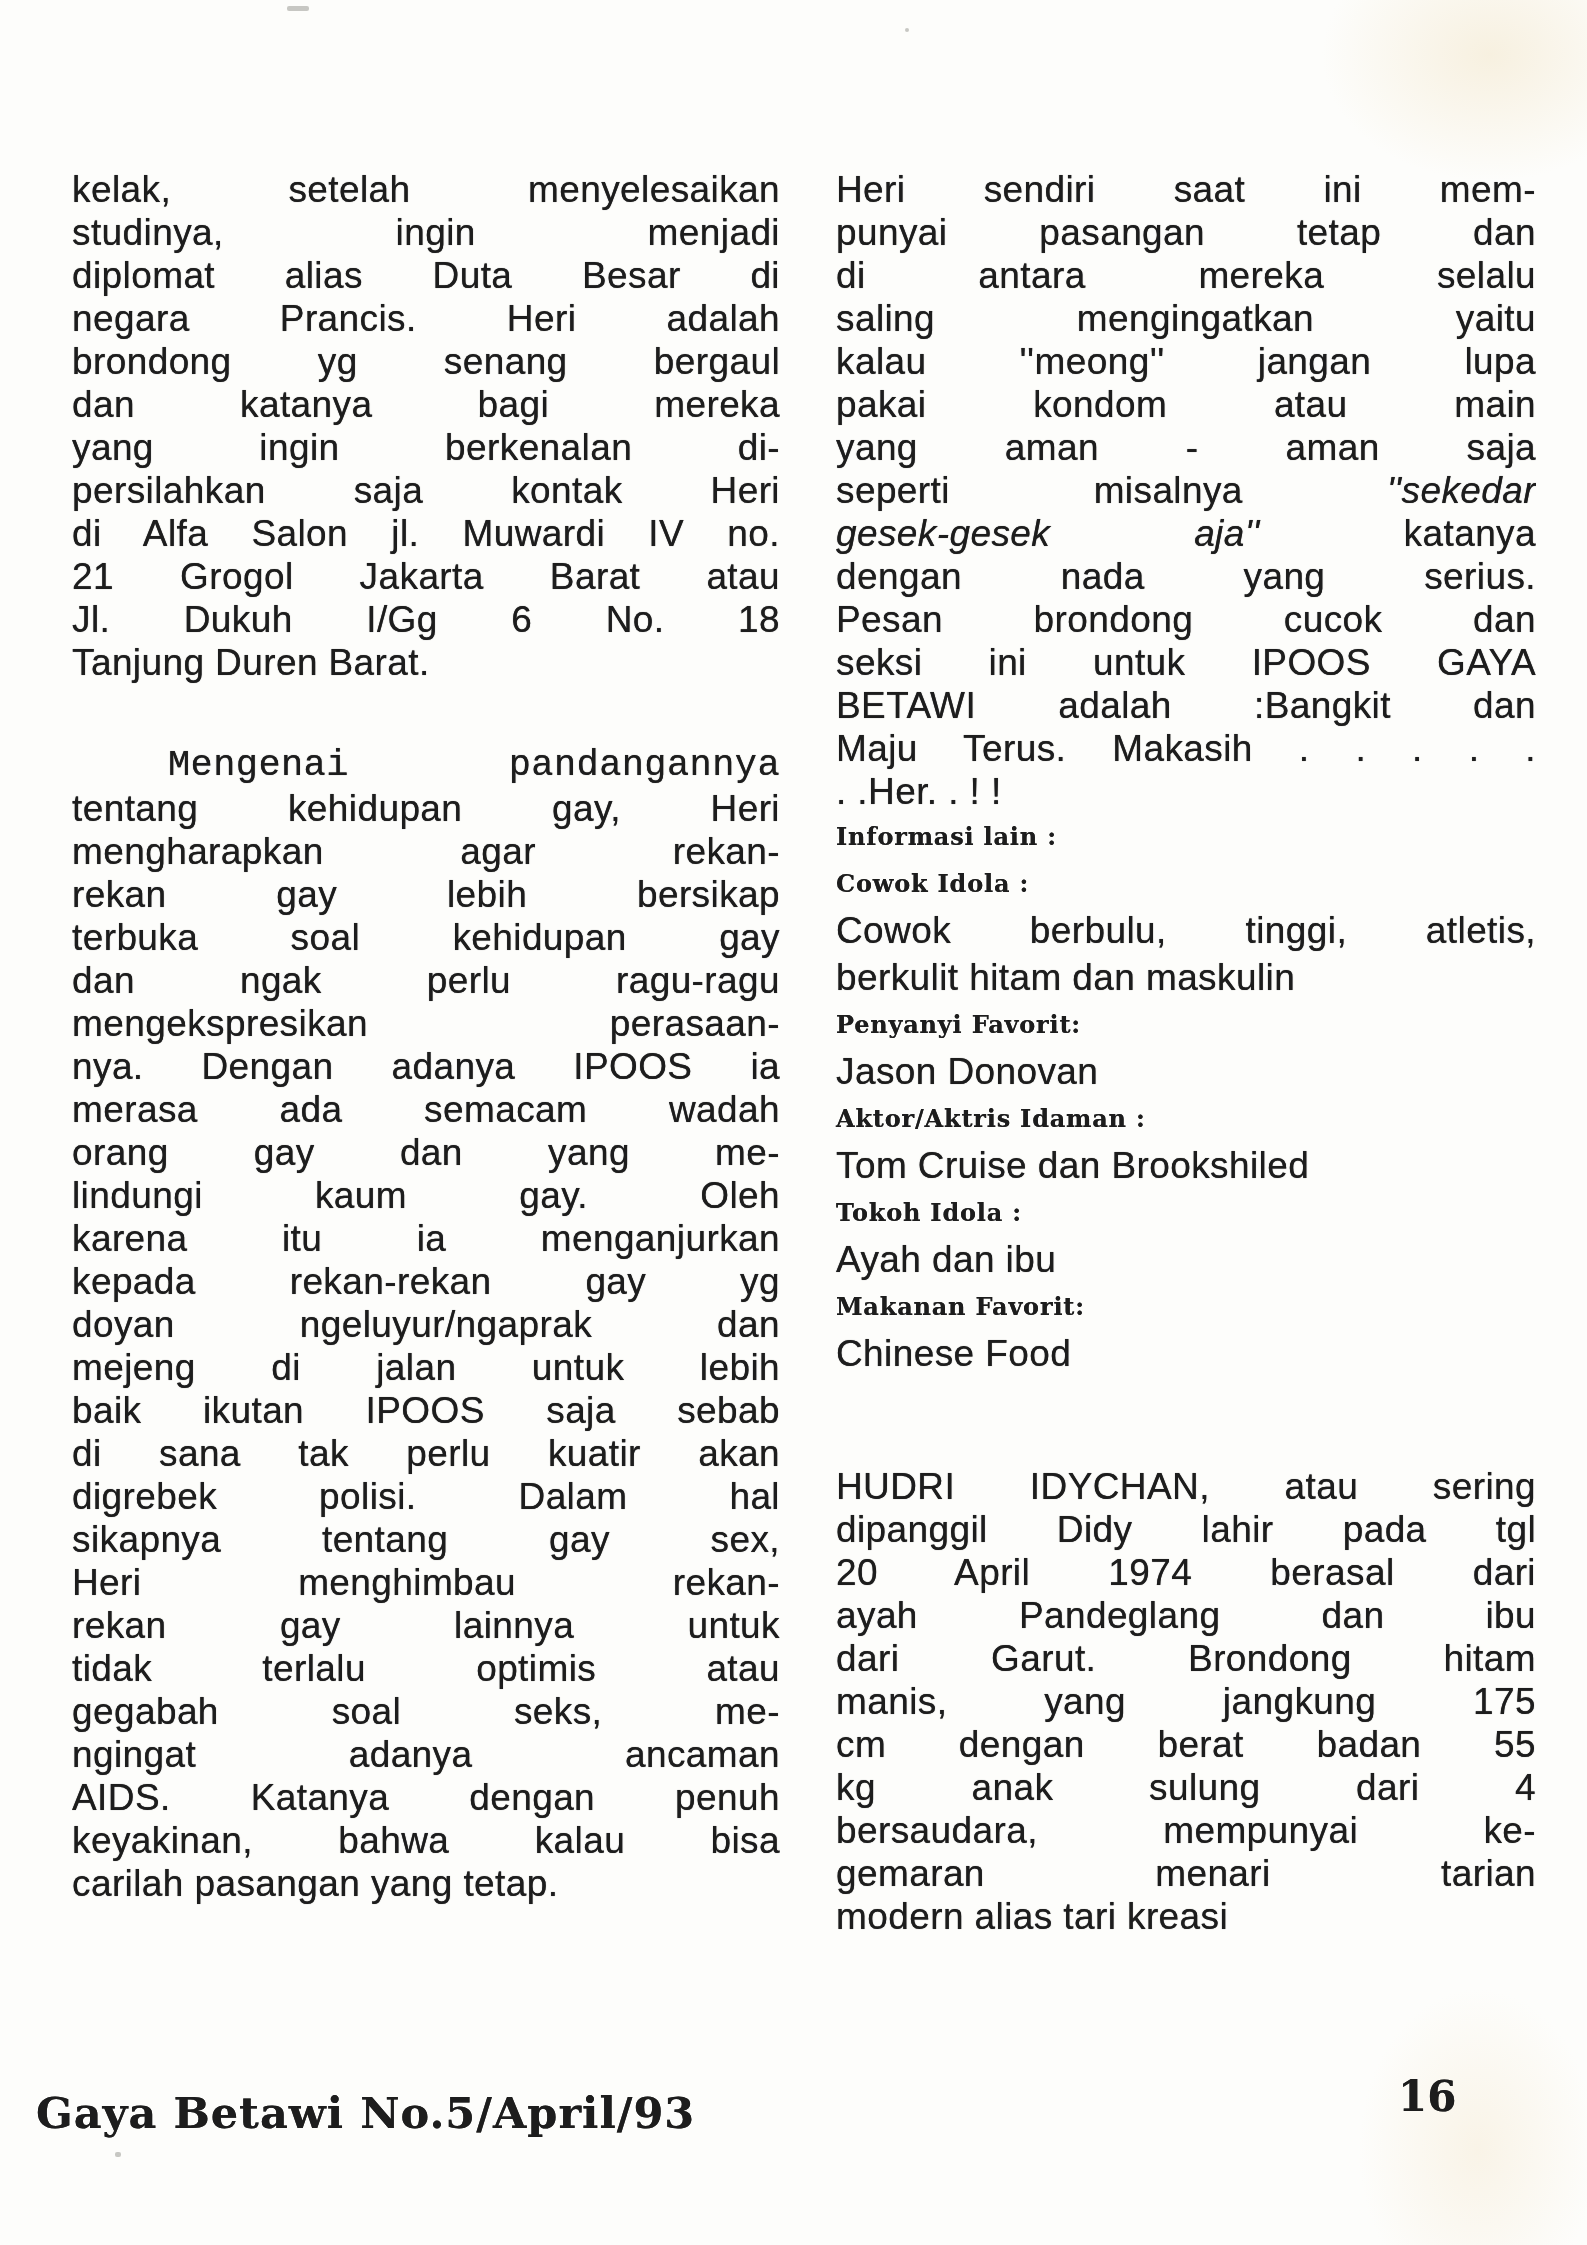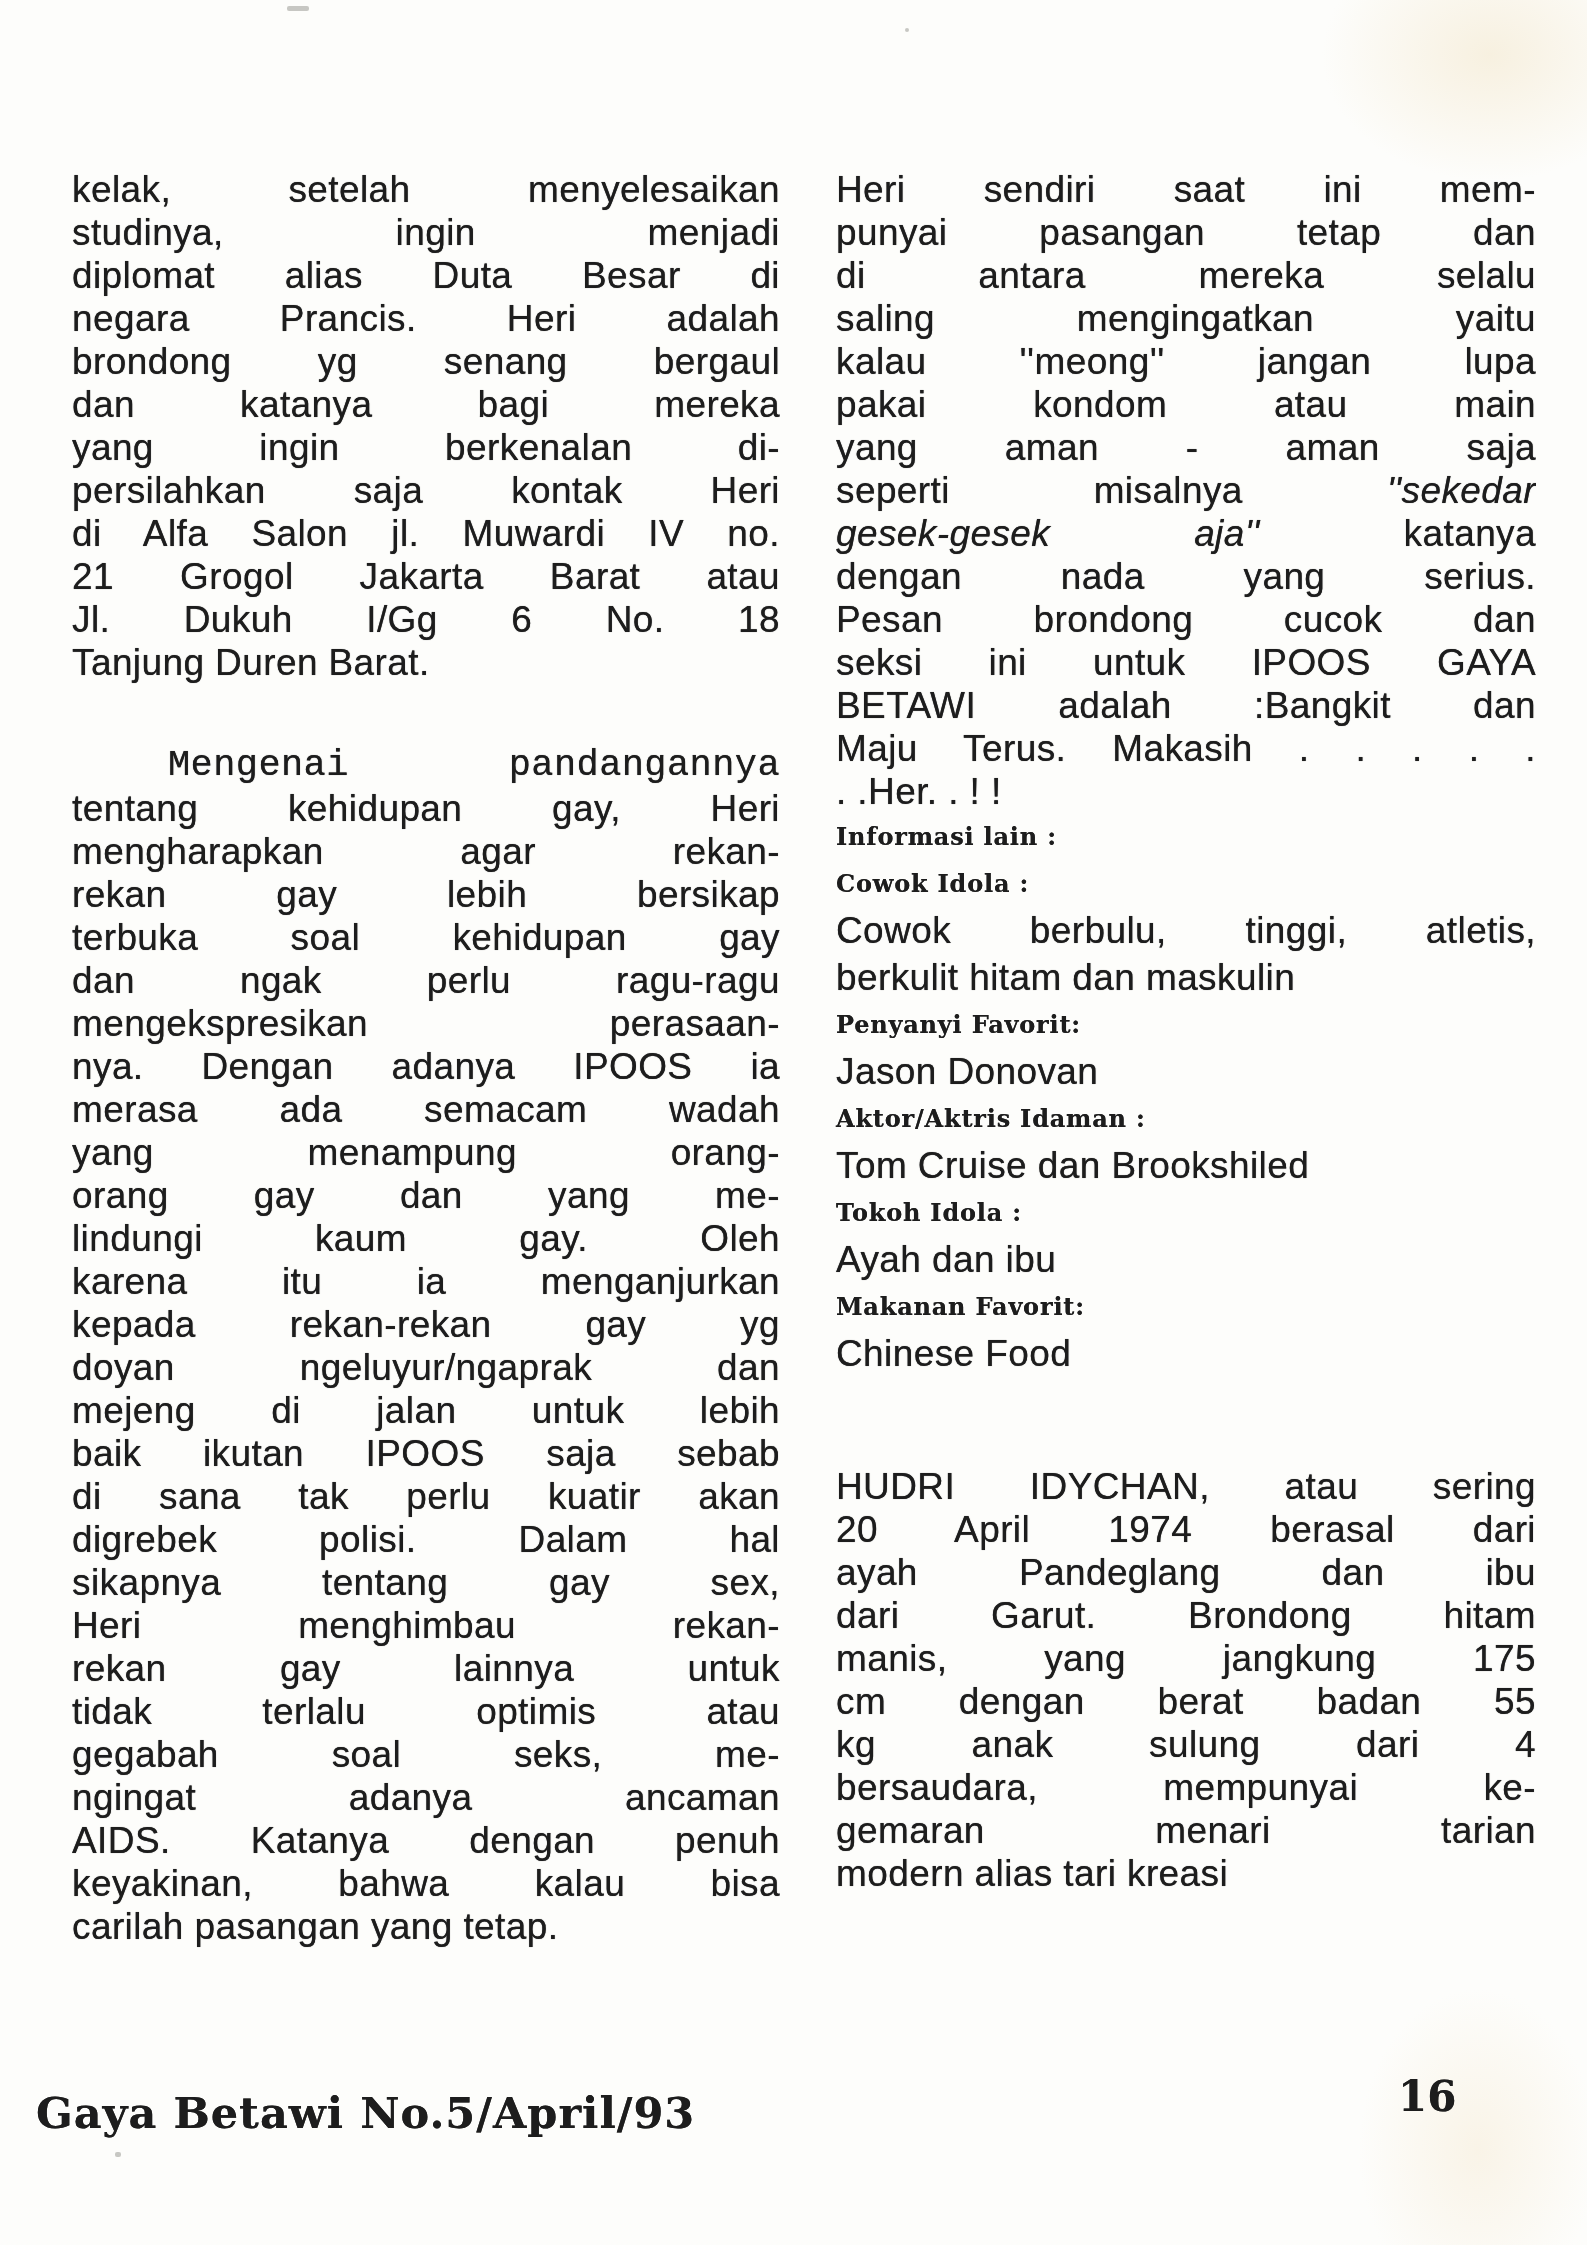--- a/index.html
+++ b/index.html
@@ -91,21 +91,20 @@
     <div class="para gap-top indent-first">
         <div class="line"><span>Mengenai pandangannya</span></div>
         <div class="line"><span>tentang kehidupan gay, Heri</span></div>
         <div class="line"><span>mengharapkan agar rekan-</span></div>
         <div class="line"><span>rekan gay lebih bersikap</span></div>
         <div class="line"><span>terbuka soal kehidupan gay</span></div>
         <div class="line"><span>dan ngak perlu ragu-ragu</span></div>
         <div class="line"><span>mengekspresikan perasaan-</span></div>
         <div class="line"><span>nya. Dengan adanya IPOOS ia</span></div>
         <div class="line"><span>merasa ada semacam wadah</span></div>
-        <div class="line"><span>yang menampung orang-</span></div>
         <div class="line"><span>orang gay dan yang me-</span></div>
         <div class="line"><span>lindungi kaum gay. Oleh</span></div>
         <div class="line"><span>karena itu ia menganjurkan</span></div>
         <div class="line"><span>kepada rekan-rekan gay yg</span></div>
         <div class="line"><span>doyan ngeluyur/ngaprak dan</span></div>
         <div class="line"><span>mejeng di jalan untuk lebih</span></div>
         <div class="line"><span>baik ikutan IPOOS saja sebab</span></div>
         <div class="line"><span>di sana tak perlu kuatir akan</span></div>
         <div class="line"><span>digrebek polisi. Dalam hal</span></div>
         <div class="line"><span>sikapnya tentang gay sex,</span></div>
@@ -154,20 +153,21 @@
     <div class="infoline">Tom Cruise dan Brookshiled</div>
 
     <div class="serif-label">Tokoh Idola :</div>
     <div class="infoline">Ayah dan ibu</div>
 
     <div class="serif-label">Makanan Favorit:</div>
     <div class="infoline">Chinese Food</div>
 
     <div class="para hudri">
         <div class="line"><span>HUDRI IDYCHAN, atau sering</span></div>
+        <div class="line"><span>dipanggil Didy lahir pada tgl</span></div>
         <div class="line"><span>20 April 1974 berasal dari</span></div>
         <div class="line"><span>ayah Pandeglang dan ibu</span></div>
         <div class="line"><span>dari Garut. Brondong hitam</span></div>
         <div class="line"><span>manis, yang jangkung 175</span></div>
         <div class="line"><span>cm dengan berat badan 55</span></div>
         <div class="line"><span>kg anak sulung dari 4</span></div>
         <div class="line"><span>bersaudara, mempunyai ke-</span></div>
         <div class="line"><span>gemaran menari tarian</span></div>
         <div class="line last"><span>modern alias tari kreasi</span></div>
       </div>

